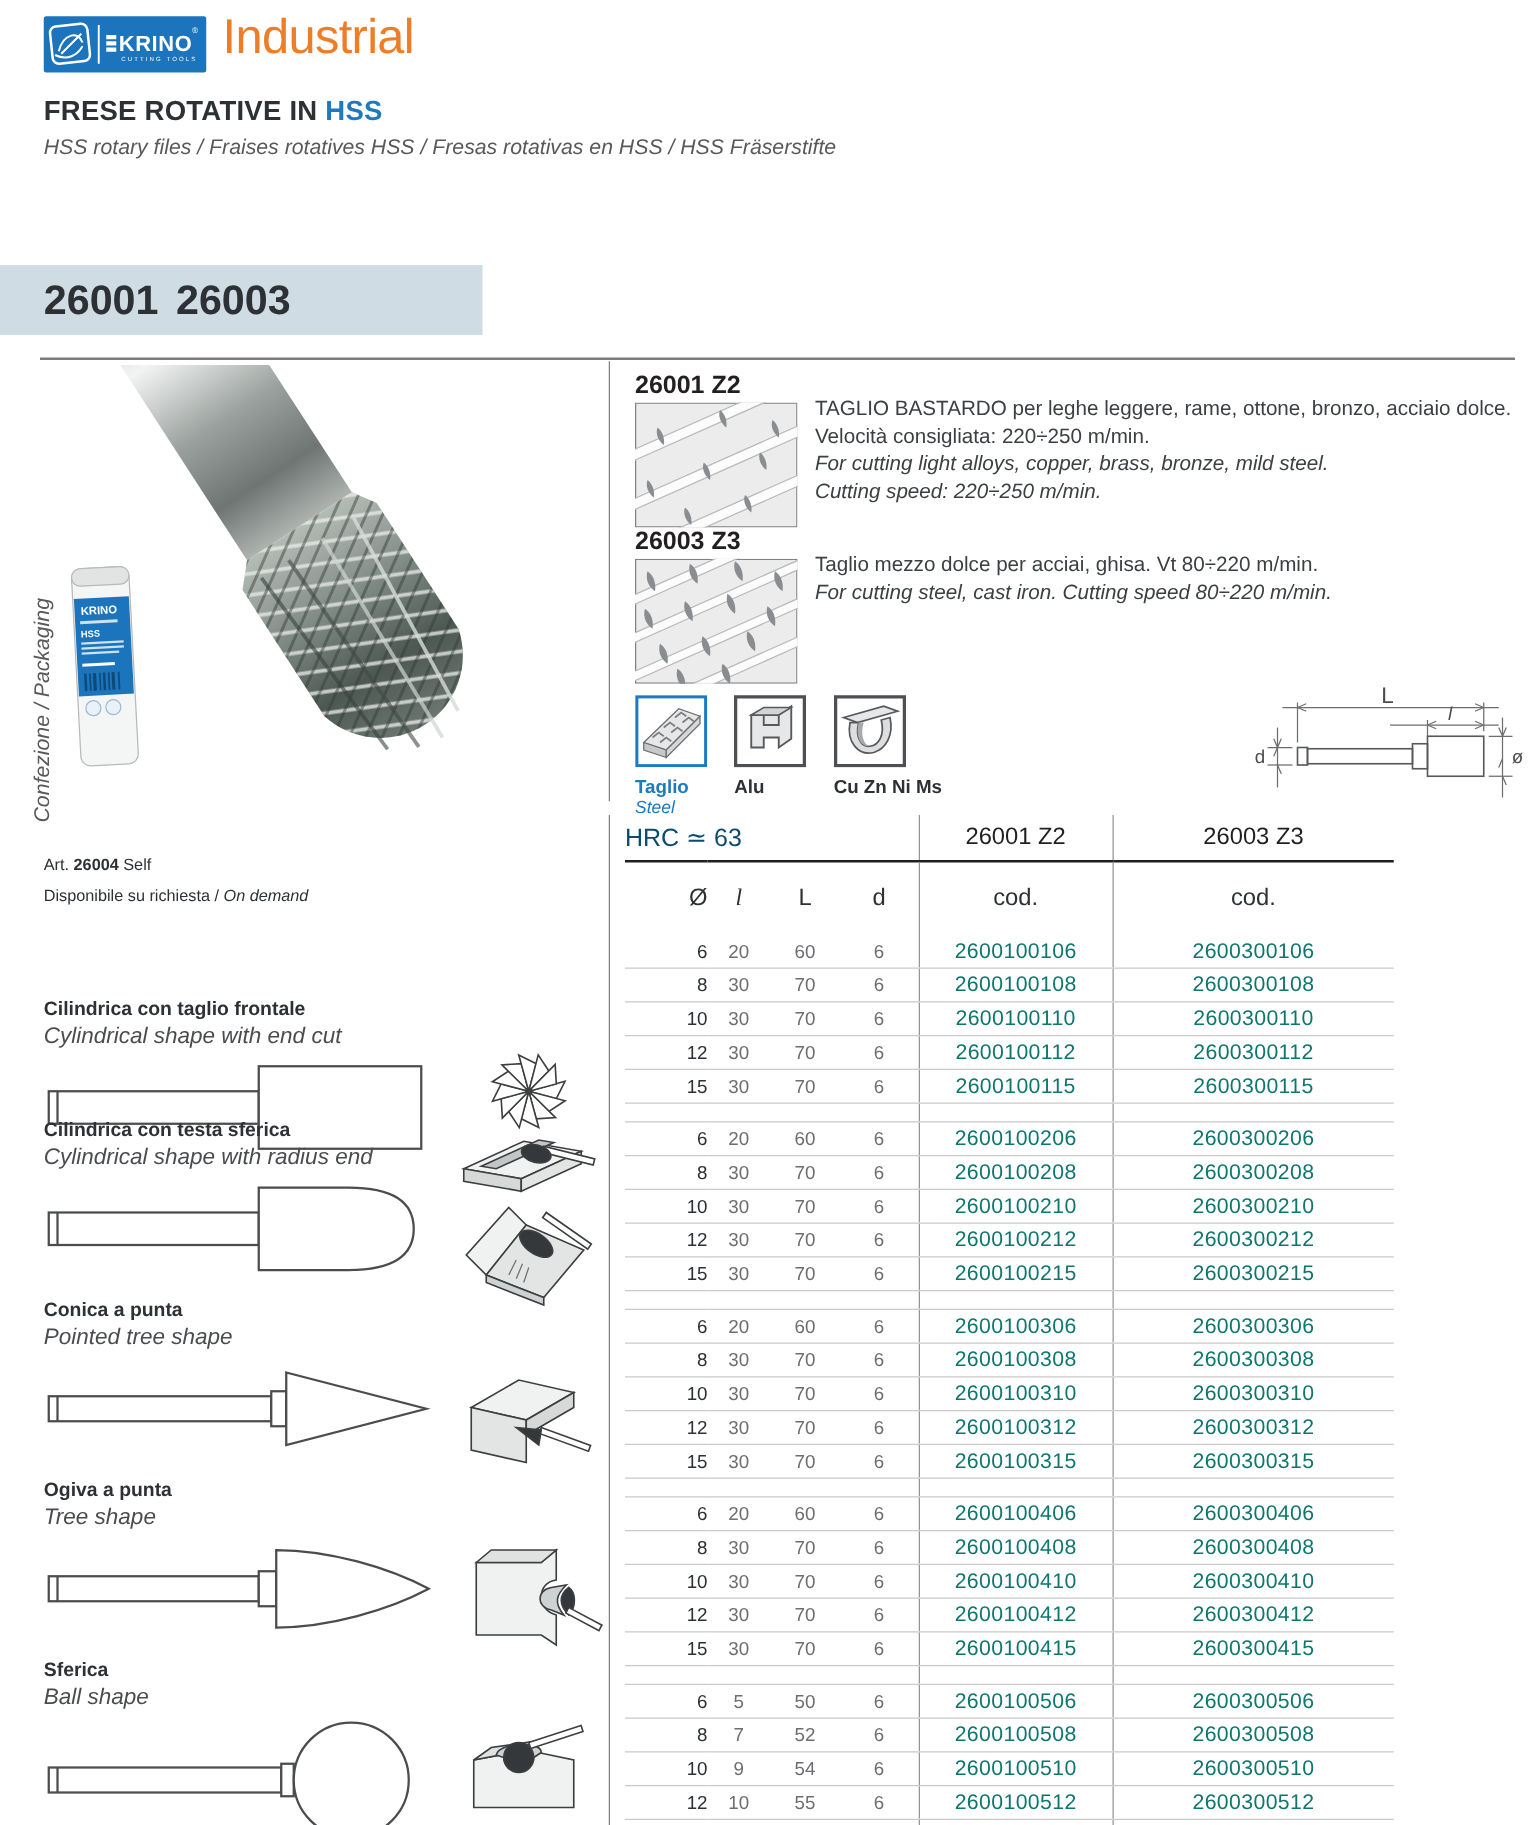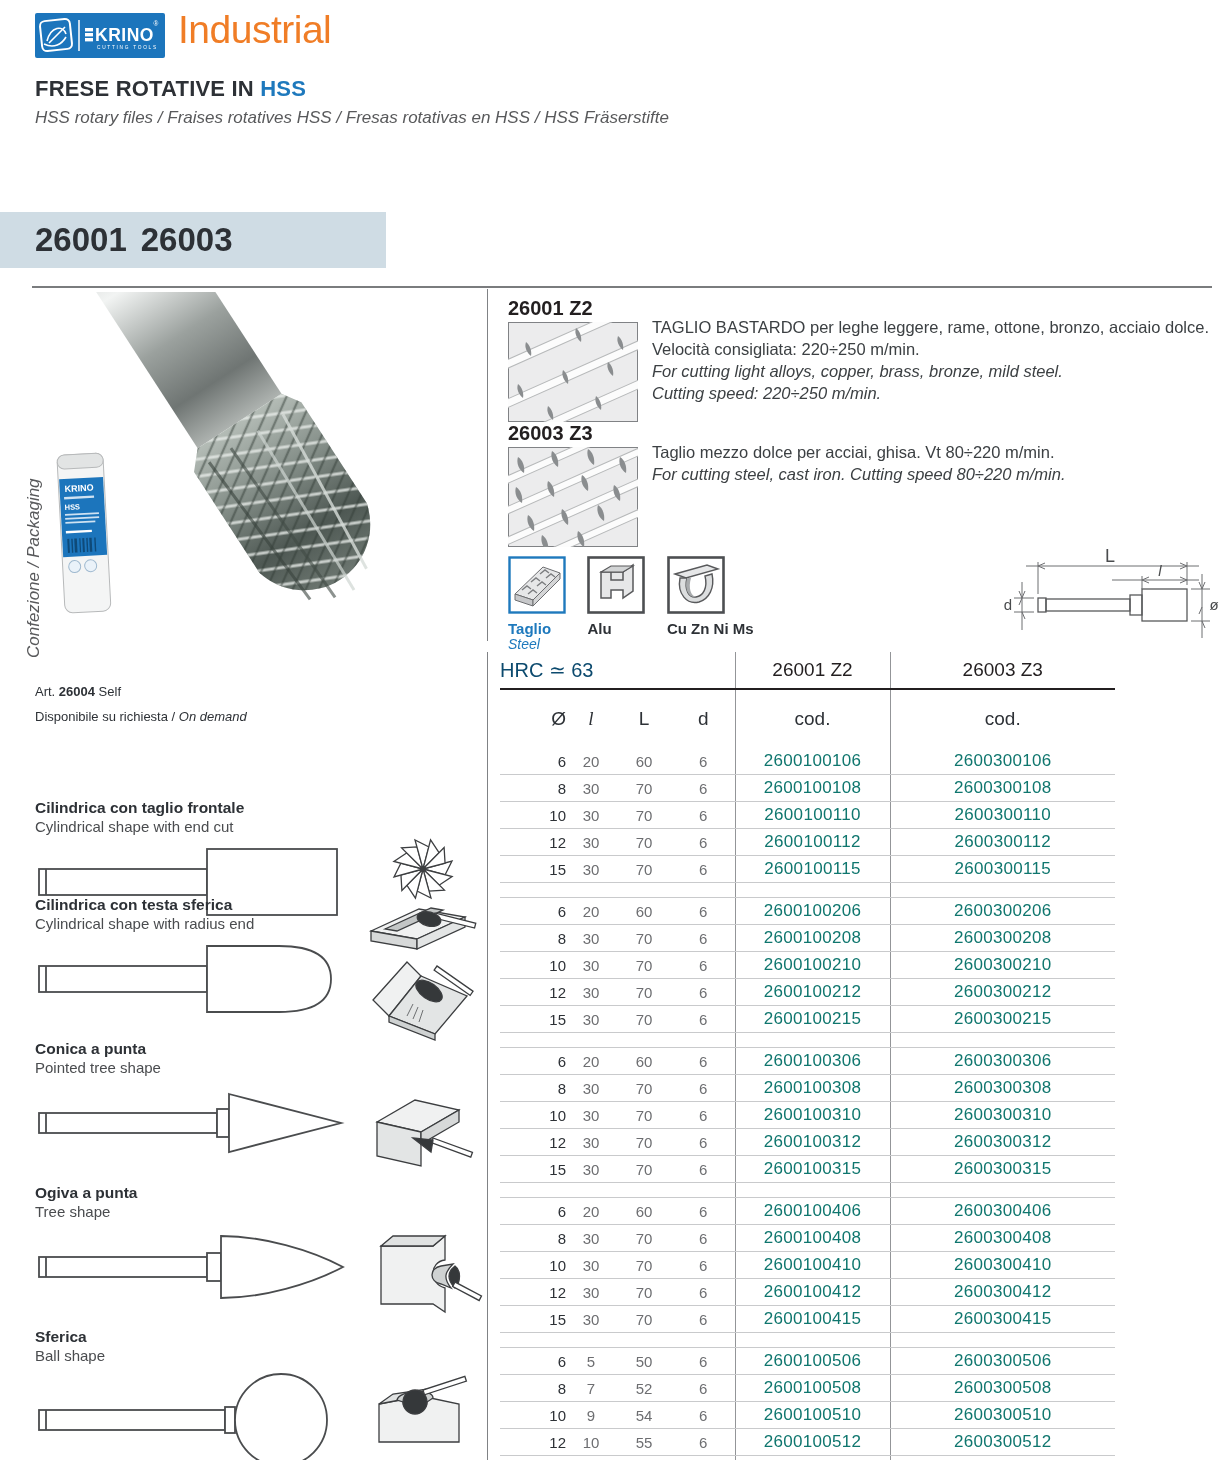--- a/index.html
+++ b/index.html
@@ -27,21 +27,21 @@
   
   .hss-label{left:148px;top:296px;font-size:22px;font-weight:700;}
   .pack-vtext{left:24px;top:448px;height:210px;writing-mode:vertical-rl;transform:rotate(180deg);
               font-size:17px;font-style:italic;color:#58595b;}
   .art-note{left:35px;top:679px;font-size:13px;line-height:25px;color:#2d3136;}
   .art-note b{font-weight:700;}
   .art-note i{font-style:italic;}
 
   .shape-section{left:35px;width:448px;}
   .shape-title{font-size:15.5px;font-weight:700;color:#2d3136;}
-  .shape-sub{font-size:15px;color:#4a4c4f;margin-top:1px;}
+  .shape-sub{font-size:18px;font-style:italic;color:#4a4c4f;margin-top:1px;}
   .shape-row{display:flex;justify-content:space-between;align-items:flex-start;margin-top:6px;}
 
   
   .prod-title{font-size:20px;font-weight:700;color:#231f20;}
   .desc{font-size:16.5px;line-height:22px;color:#3c4043;}
   .desc .it{font-style:italic;}
   .mat-item{display:inline-block;vertical-align:top;margin-right:17px;}
   .mat-label{font-size:15px;font-weight:700;margin-top:3px;line-height:16px;}
   .mat-sub{font-size:14px;font-style:italic;line-height:15px;}
   .mat-blue{color:#1e79bd;}

